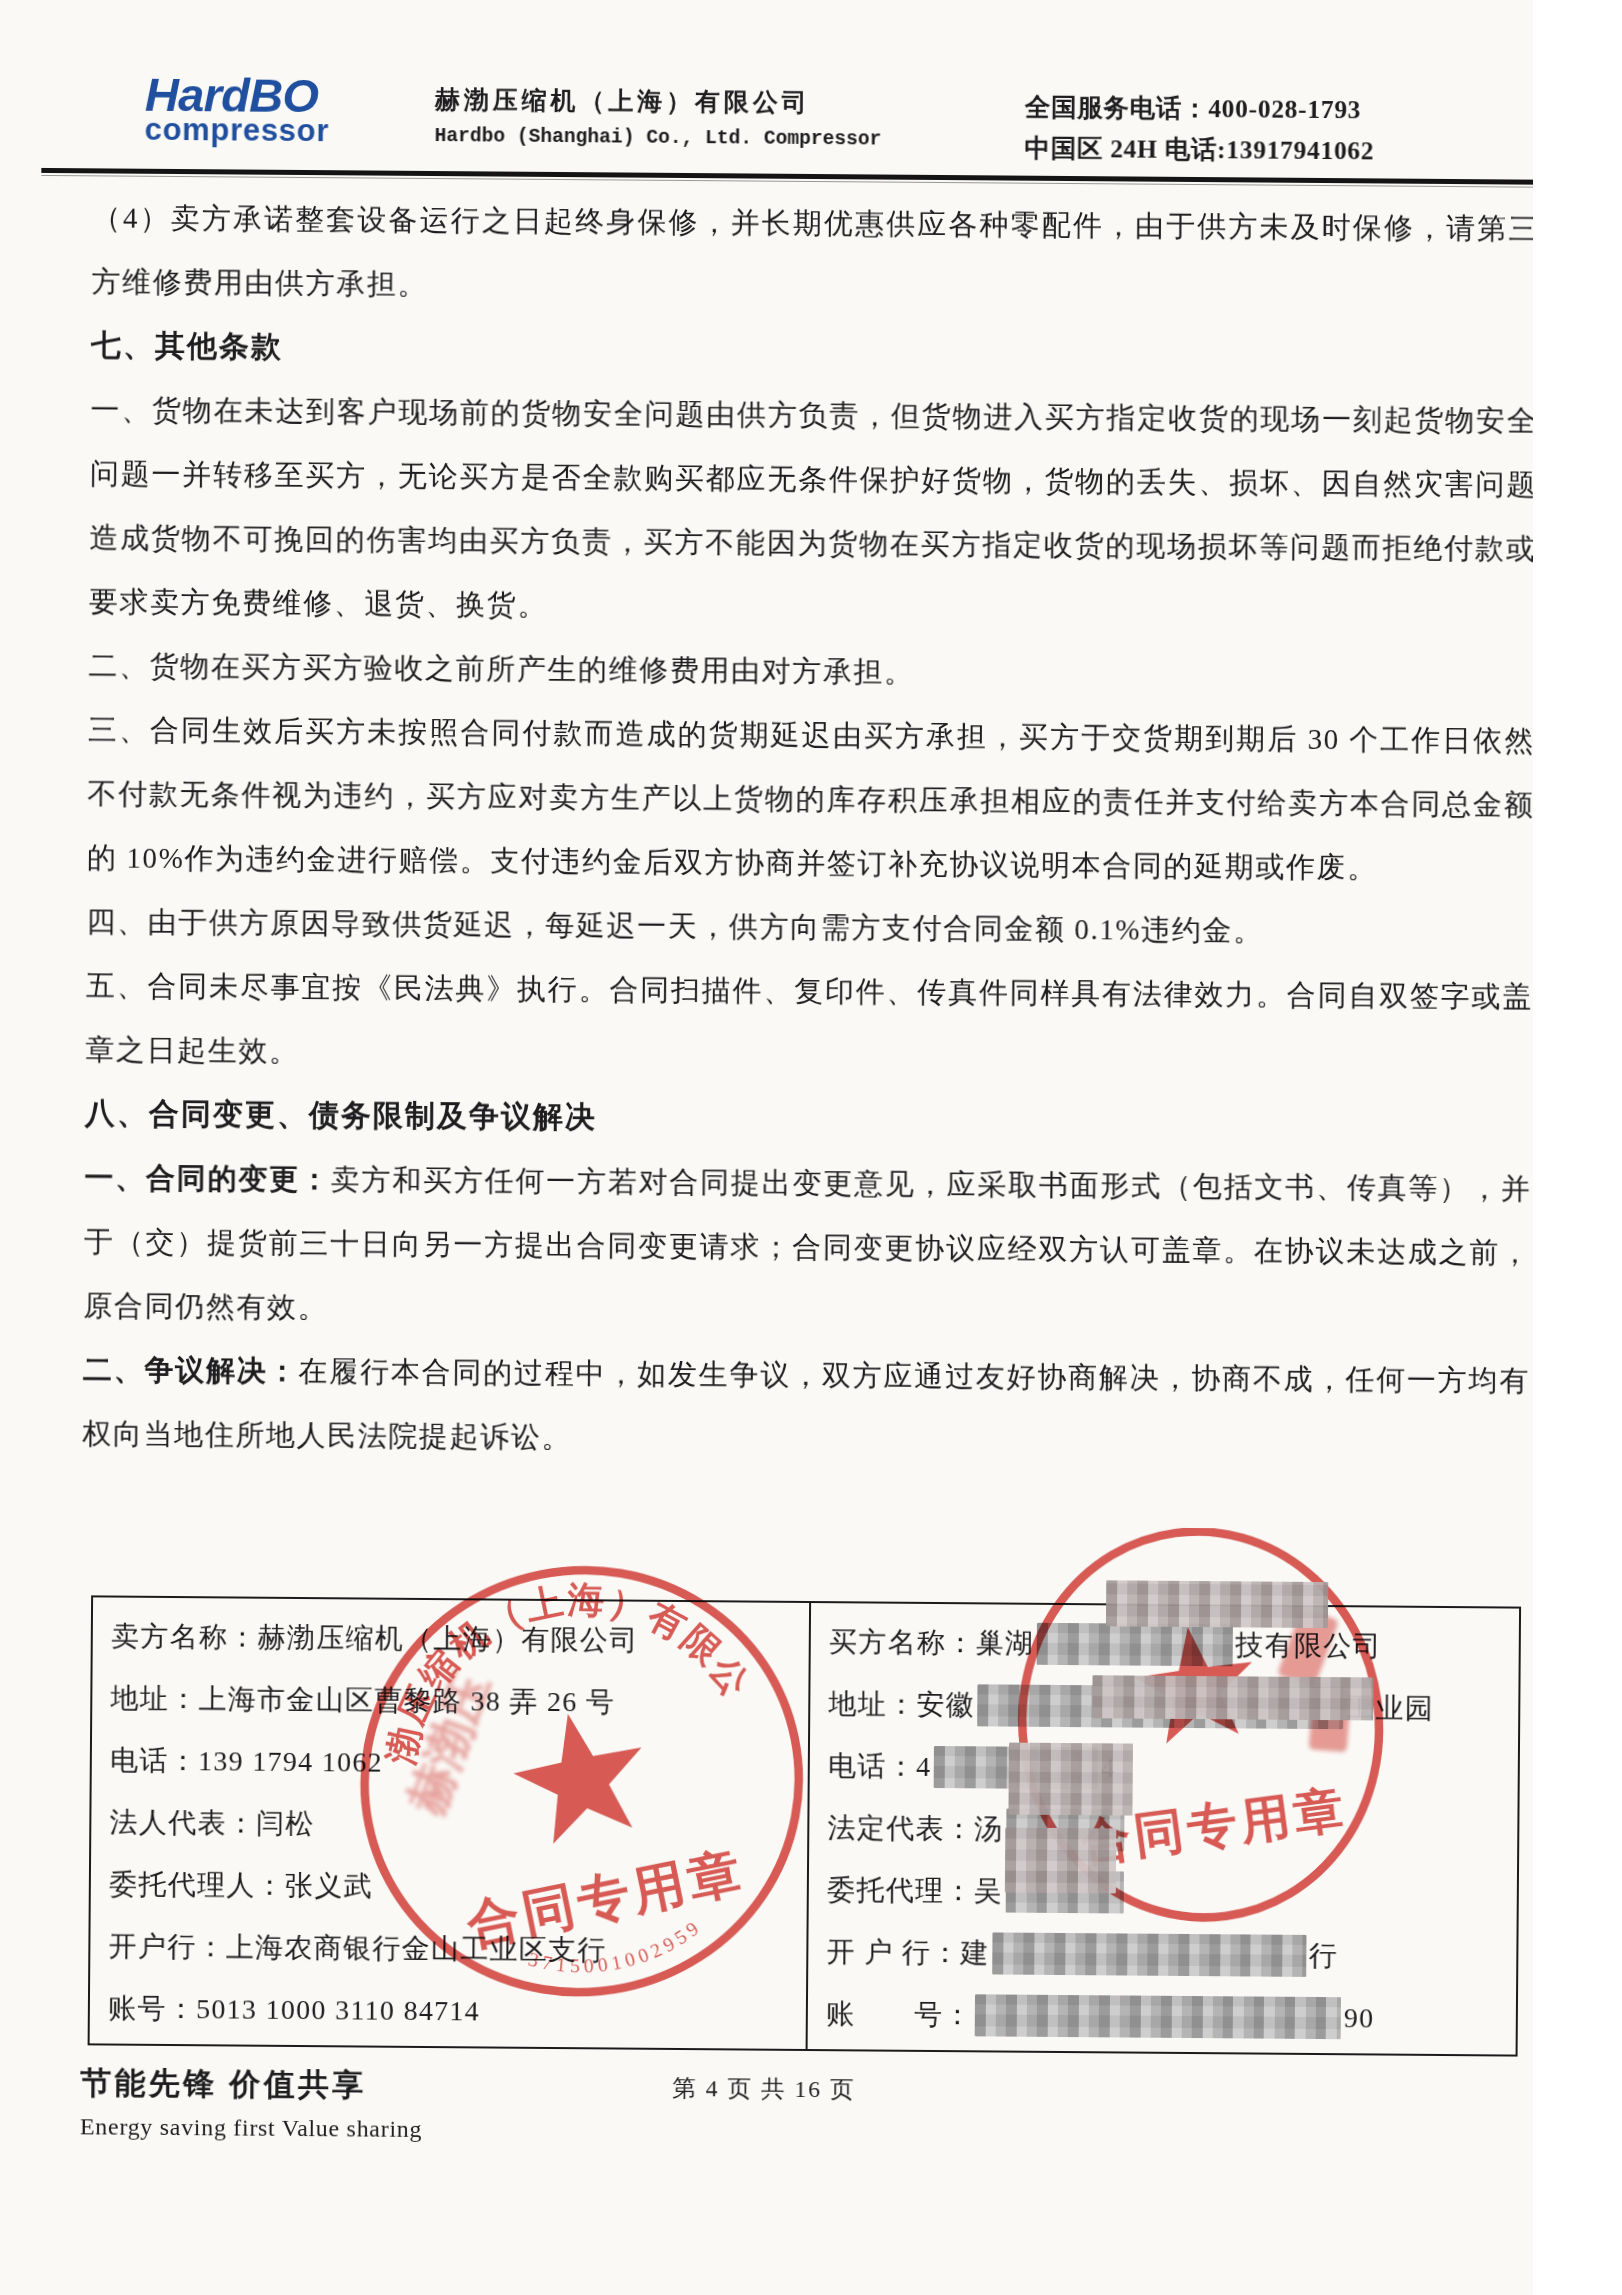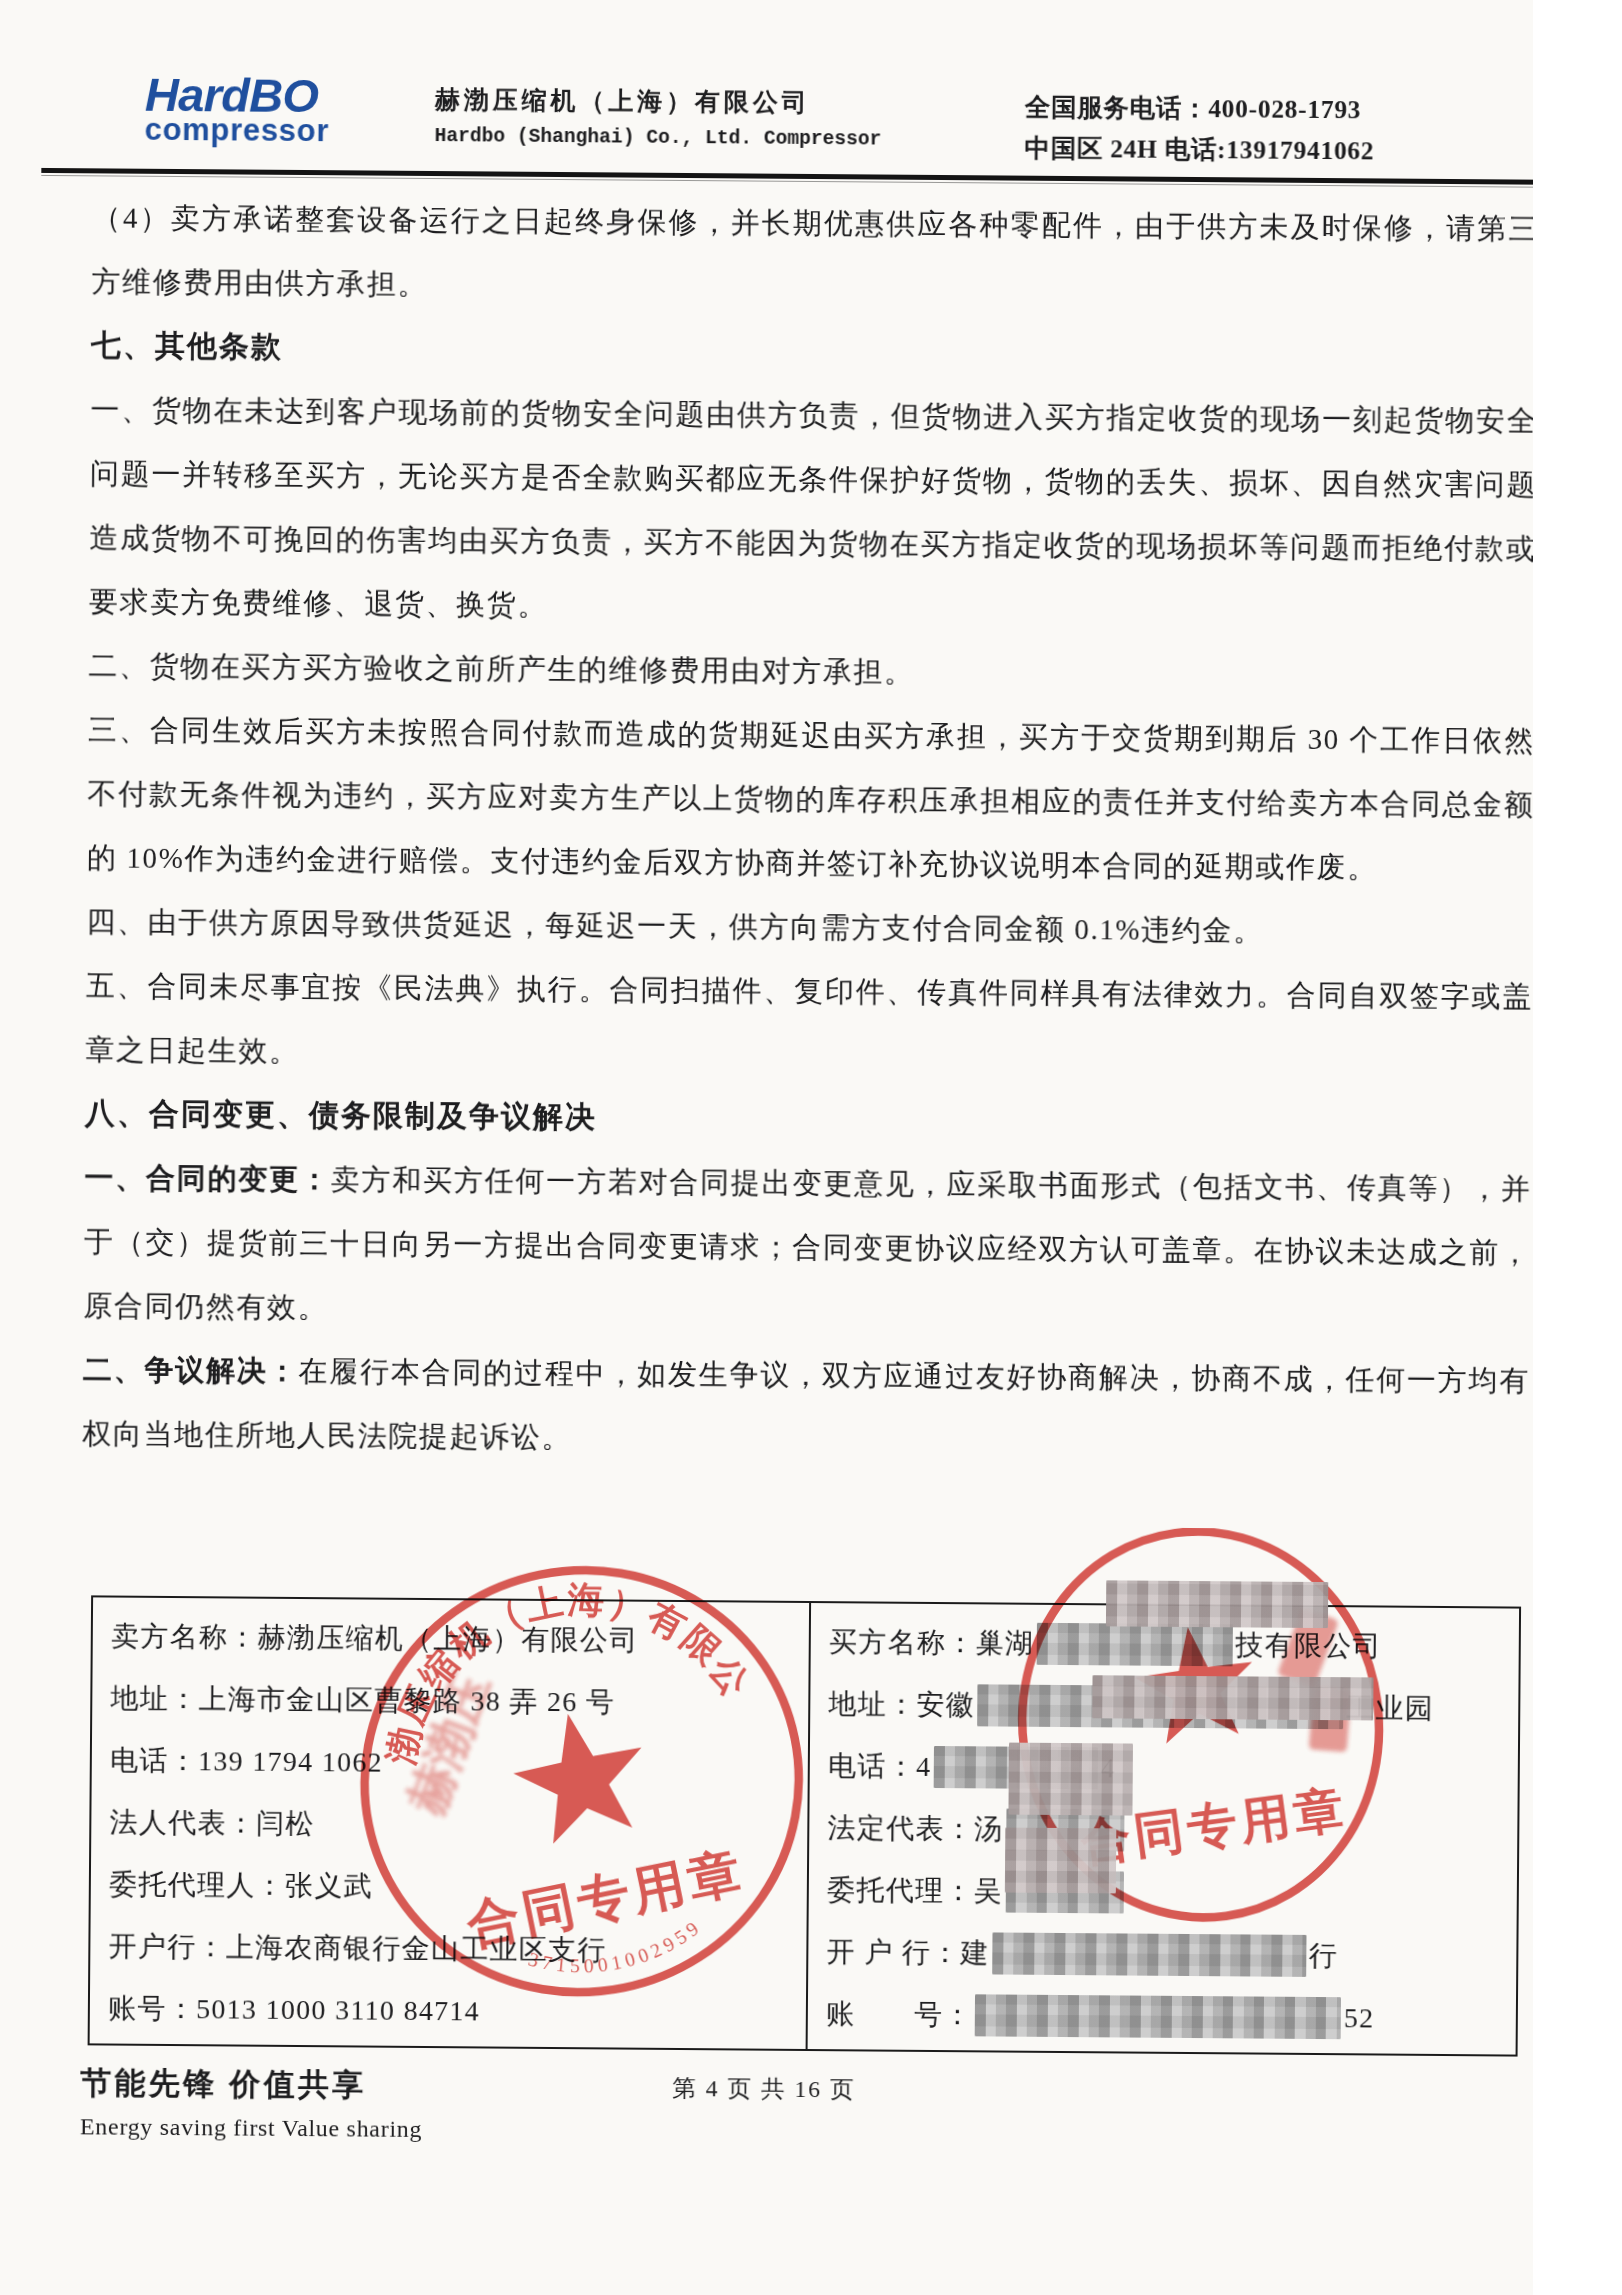--- a/index.html
+++ b/index.html
@@ -143,21 +143,21 @@
             <span class="redact" style="width: 118px;"></span>
           </div>
           <div class="trow">
             <span>开 户 行：建</span>
             <span class="redact" style="width: 314px;"></span>
             <span>行</span>
           </div>
           <div class="trow">
             <span>账　　号：</span>
             <span class="redact" style="width: 366px;"></span>
-            <span>52</span>
+            <span>90</span>
           </div>
         </div>
     </div>
 
     <svg class="seal" style="left:363px;top:1567px;" width="452" height="432" viewBox="0 0 690 660">
       <defs>
         <path id="arcTopL" d="M 95.8 263.2 A 258 258 0 0 1 594.2 263.2"></path>
         <path id="arcBotL" d="M 92 476 A 292 292 0 0 0 598 476"></path>
         <filter id="blurF">
             <feGaussianBlur stdDeviation="3.2"></feGaussianBlur>

